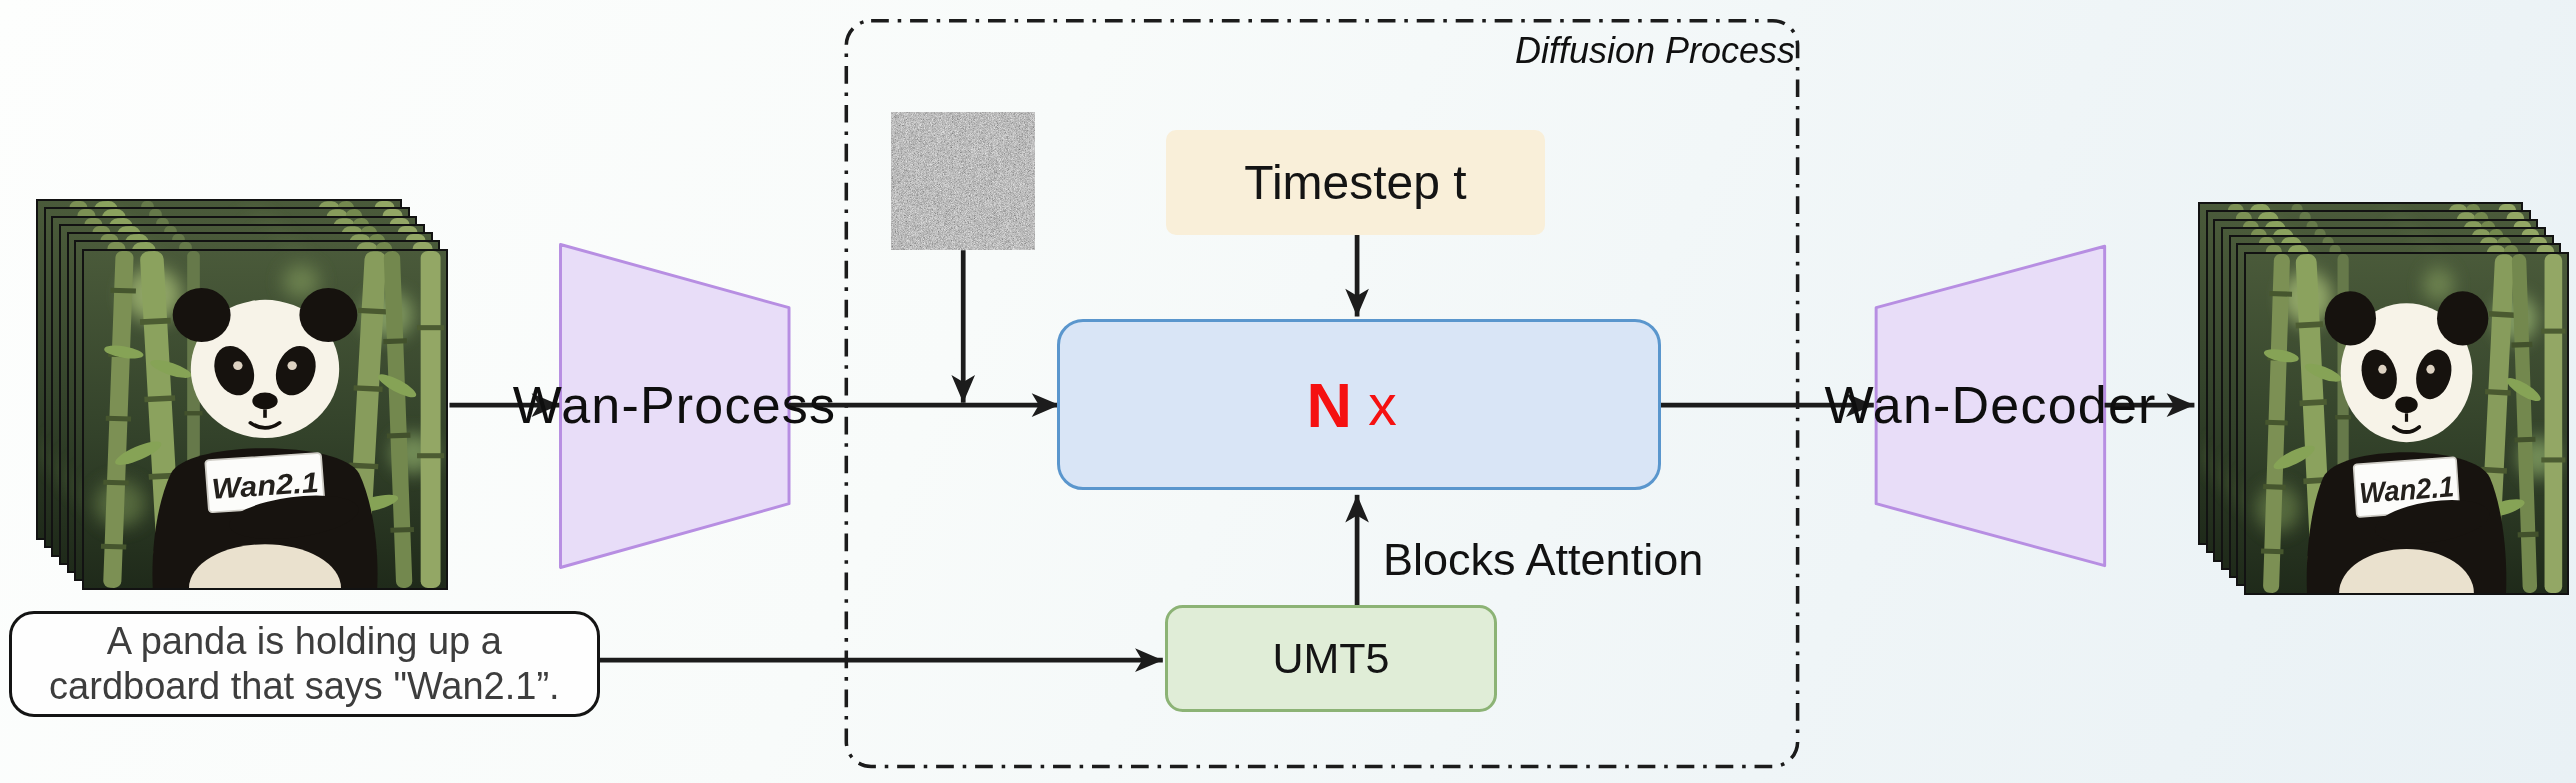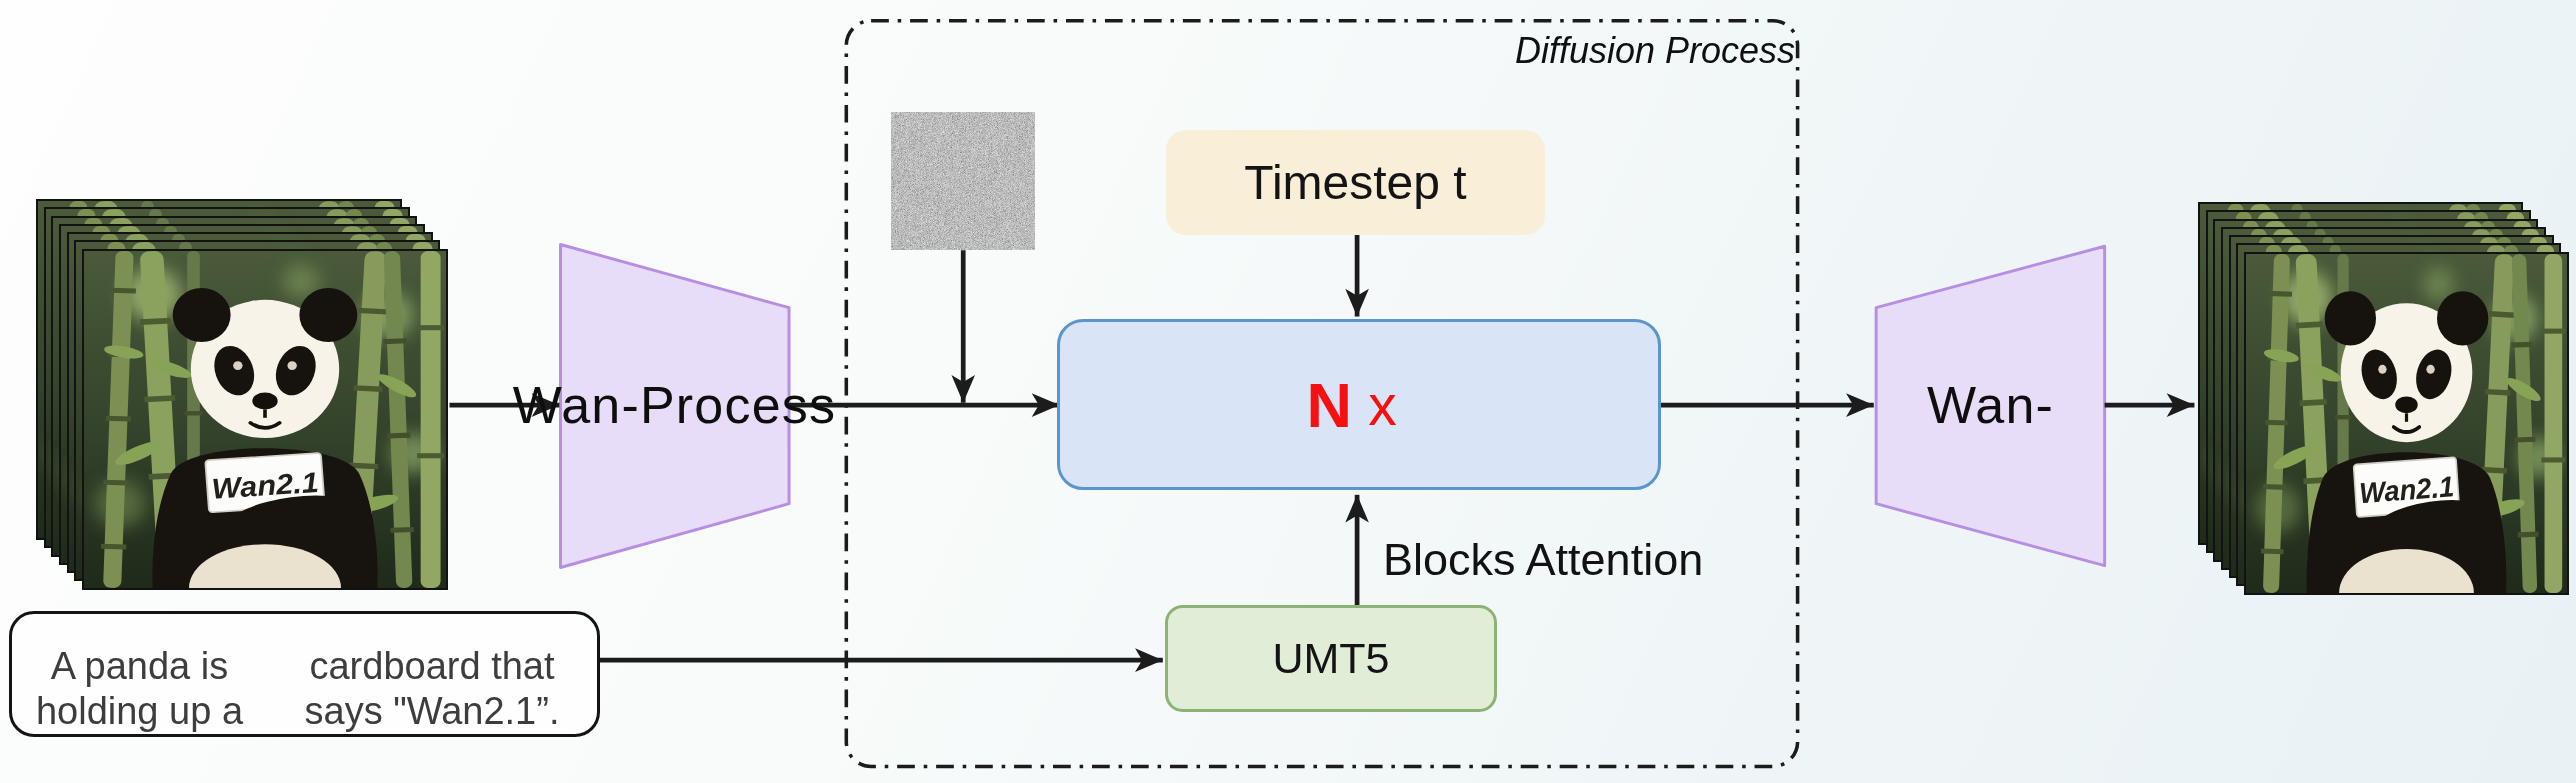--- a/index.html
+++ b/index.html
@@ -29,41 +29,40 @@
 
   
   .node{
     position:absolute;
     box-sizing:border-box;
     display:flex;align-items:center;justify-content:center;
     text-align:center;
   }
   .timestep-box{
     left:1166px;top:130px;width:379px;height:105px;
-    background:#f9efd9;border-radius:20px;
+    background:#f9efd9;border-radius:10px;
     font-size:48px;color:#141414;
   }
   .dit-box{
     left:1057px;top:319px;width:604px;height:171px;
     background:#d9e5f6;border:3.5px solid #5a96cd;border-radius:26px;
     font-size:63px;color:#121212;
   }
   .dit-box .n{font-weight:bold;color:#f51111;margin-right:0.26em;}
   .dit-box .times{color:#f51111;margin-right:0.26em;font-size:57px;}
   .umt5-box{
     left:1165px;top:605px;width:332px;height:107px;
     background:#e0edd7;border:3px solid #8cb375;border-radius:17.7px;
     font-size:43px;color:#141414;
   }
   .prompt-box{
-    left:8.9px;top:611px;width:591px;height:126px;
+    left:8.9px;top:611px;width:591px;height:106px;
     background:#fefefe;border:3.5px solid #141414;border-radius:25px;
     font-size:38px;line-height:1.18;color:#3d3d3d;
-    flex-direction:row;
-    align-items:flex-end;
+    flex-direction:column;
   }
   .codec-label{
     position:absolute;
     display:flex;flex-direction:row;align-items:center;justify-content:center;
     font-size:52px;line-height:1.18;letter-spacing:1.2px;color:#0e0e0e;text-align:center;
   }
   .enc-label{left:560px;top:244px;width:229px;height:323px;}
   .dec-label{left:1876px;top:246px;width:229px;height:319px;}
   .diffusion-title{
     position:absolute;left:1323px;top:29.5px;width:472px;
@@ -276,20 +275,21 @@
         </svg>
       </div>
   </div>
 
   <div class="codec-label enc-label">
     <span>Wan-</span>
     <span>Process</span>
   </div>
   <div class="codec-label dec-label">
     <span>Wan-</span>
+    <span>Decoder</span>
   </div>
 
   <div class="diffusion-title">Diffusion Process</div>
 
   <div class="node timestep-box">
     <span>Timestep t</span>
   </div>
 
   <div class="node dit-box">
     <span class="n">N</span>

